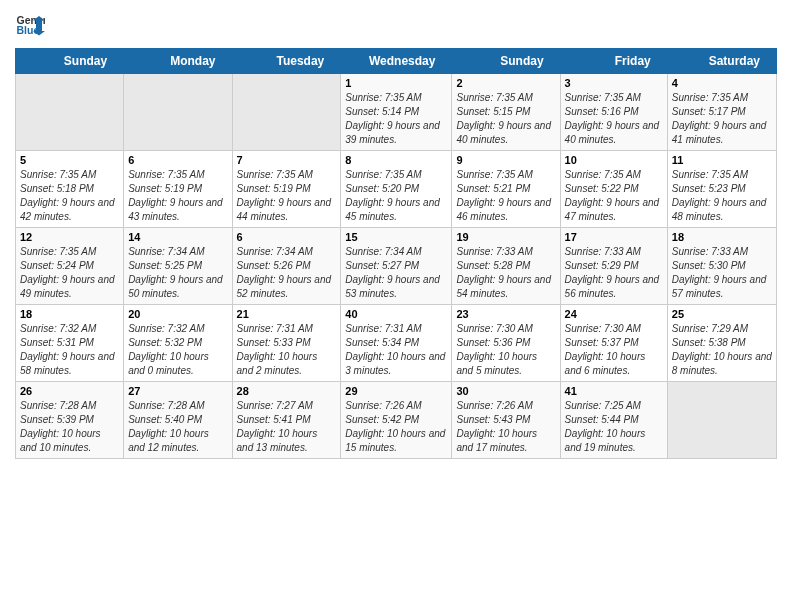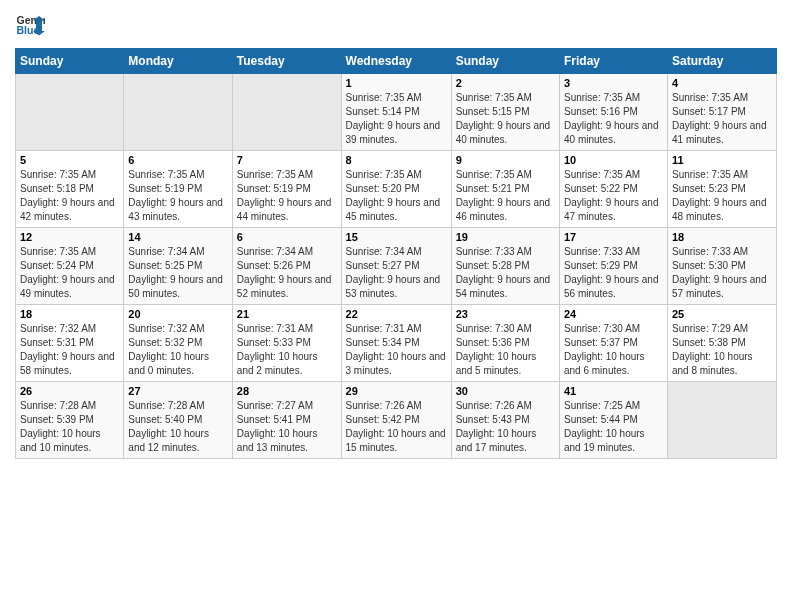--- a/index.html
+++ b/index.html
@@ -45,22 +45,22 @@
     table {
       width: 100%;
       border-collapse: collapse;
       font-size: 10.5px;
     }
     thead tr {
       background-color: #1a6aa8;
       color: white;
     }
     thead th {
-      padding: 5px 4px;
-      text-align: left;
+      padding: 5px 16px;
+      text-align: right;
       font-size: 12px;
       font-weight: bold;
       border: 1px solid #1a6aa8;
     }
     tbody td {
       border: 1px solid #ccc;
       padding: 3px 4px;
       vertical-align: top;
       width: 113px;
     }
@@ -73,20 +73,21 @@
     .day-num {
       font-weight: bold;
       font-size: 11px;
       display: block;
       margin-bottom: 2px;
     }
     .cell-text {
       font-size: 10px;
       color: #333;
       line-height: 1.4;
+      font-style: italic;
     }
     .empty-cell {
       background: #f0f0f0;
     }
     td.empty-cell {
       background: #efefef;
     }
     tbody tr:nth-child(odd) td.empty-cell {
       background: #e8e8e8;
     }
@@ -210,21 +211,21 @@
           </td>
           <td>
             <span class="day-num">20</span>
             <div class="cell-text">Sunrise: 7:32 AM<br>Sunset: 5:32 PM<br>Daylight: 10 hours and 0 minutes.</div>
           </td>
           <td>
             <span class="day-num">21</span>
             <div class="cell-text">Sunrise: 7:31 AM<br>Sunset: 5:33 PM<br>Daylight: 10 hours and 2 minutes.</div>
           </td>
           <td>
-            <span class="day-num">22</span>
+            <span class="day-num">40</span>
             <div class="cell-text">Sunrise: 7:31 AM<br>Sunset: 5:34 PM<br>Daylight: 10 hours and 3 minutes.</div>
           </td>
           <td>
             <span class="day-num">23</span>
             <div class="cell-text">Sunrise: 7:30 AM<br>Sunset: 5:36 PM<br>Daylight: 10 hours and 5 minutes.</div>
           </td>
           <td>
             <span class="day-num">24</span>
             <div class="cell-text">Sunrise: 7:30 AM<br>Sunset: 5:37 PM<br>Daylight: 10 hours and 6 minutes.</div>
           </td>

